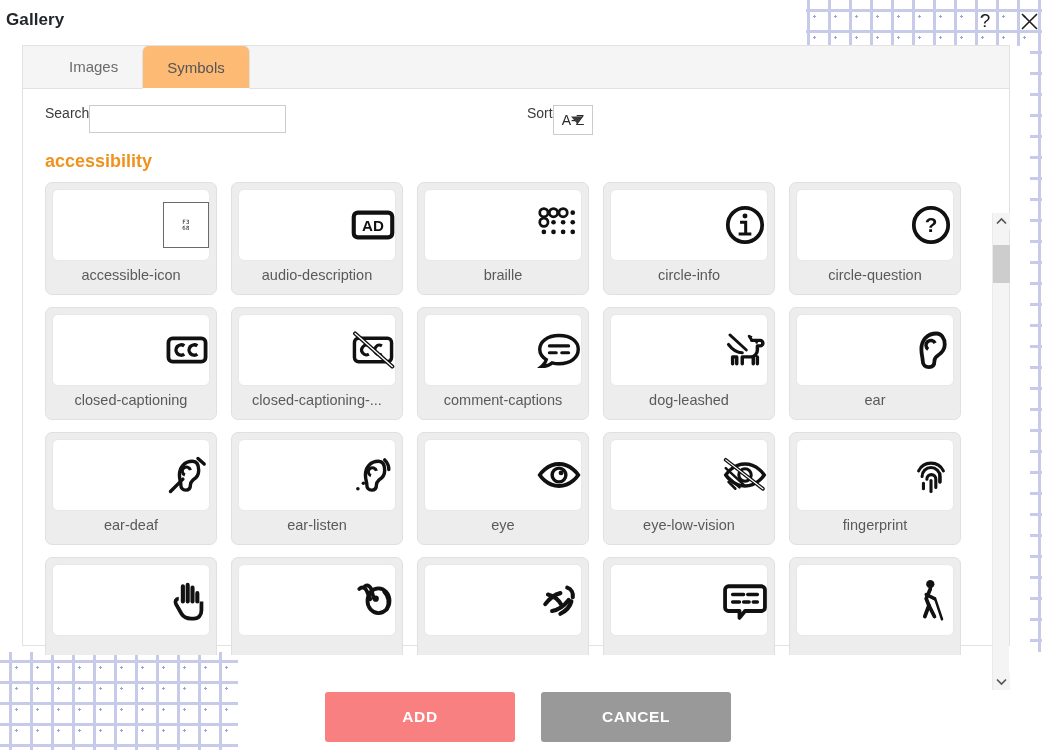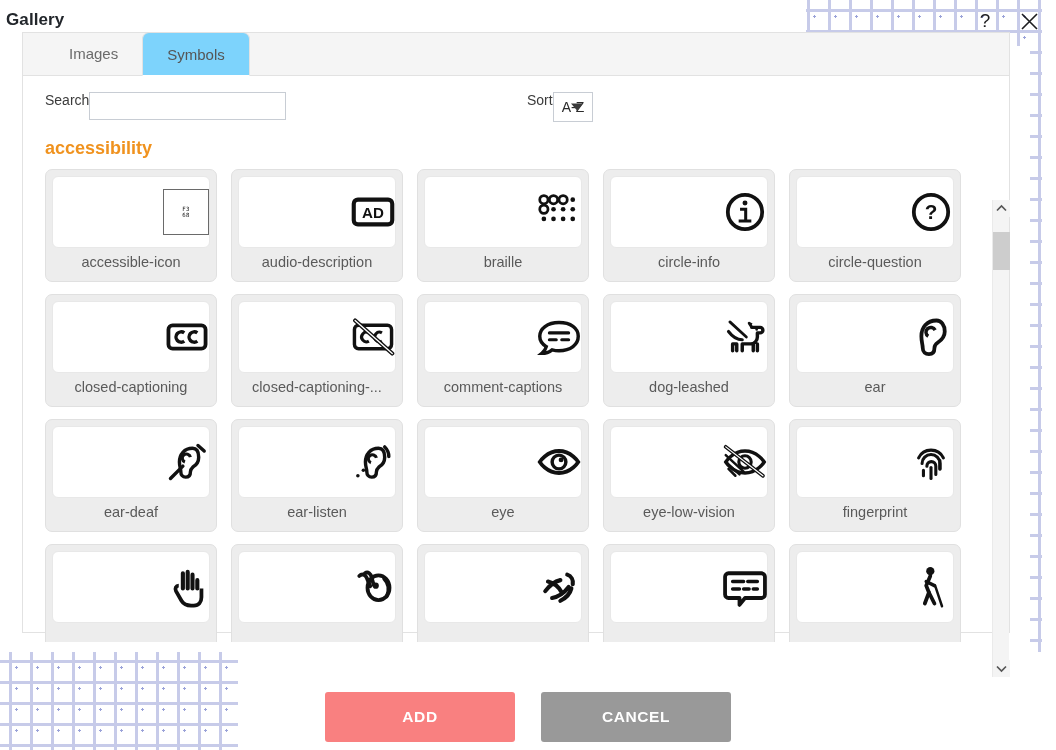--- a/index.html
+++ b/index.html
@@ -56,21 +56,21 @@
   .win-btns { position: absolute; right: 10px; top: 4px; display: flex; gap: 10px; }
   .win-btn {
     width: 34px; height: 34px; display: flex; align-items: center; justify-content: center;
     background: transparent; border: none; cursor: pointer;
     color: #1d1d1f;
   }
   .win-btn svg { display: block; }
 
   
   .panel {
-    position: absolute; left: 22px; top: 32px; width: 988px; height: 601px;
+    position: absolute; left: 22px; top: 45px; width: 988px; height: 601px;
     background: #ffffff;
     border: 1px solid #e2e2e2;
     z-index: 6;
   }
 
   
   .tabstrip {
     position: relative;
     height: 43px;
     background: #f5f5f5;
@@ -84,21 +84,21 @@
     padding: 0 24px;
     display: flex; align-items: center; justify-content: center;
     font-size: 15px;
     color: #6b6b6b;
     background: transparent;
     border: none;
     cursor: pointer;
     font-family: "Liberation Sans", sans-serif;
   }
   .tab.active {
-    background: #7dd3fc;
+    background: #fdba74;
     color: #555;
     border: 1px solid #e2e2e2;
     border-bottom: 1px solid #ffffff;
     border-radius: 7px 7px 0 0;
     height: 44px;
     margin-bottom: -1px;
   }
 
   
   .controls {

